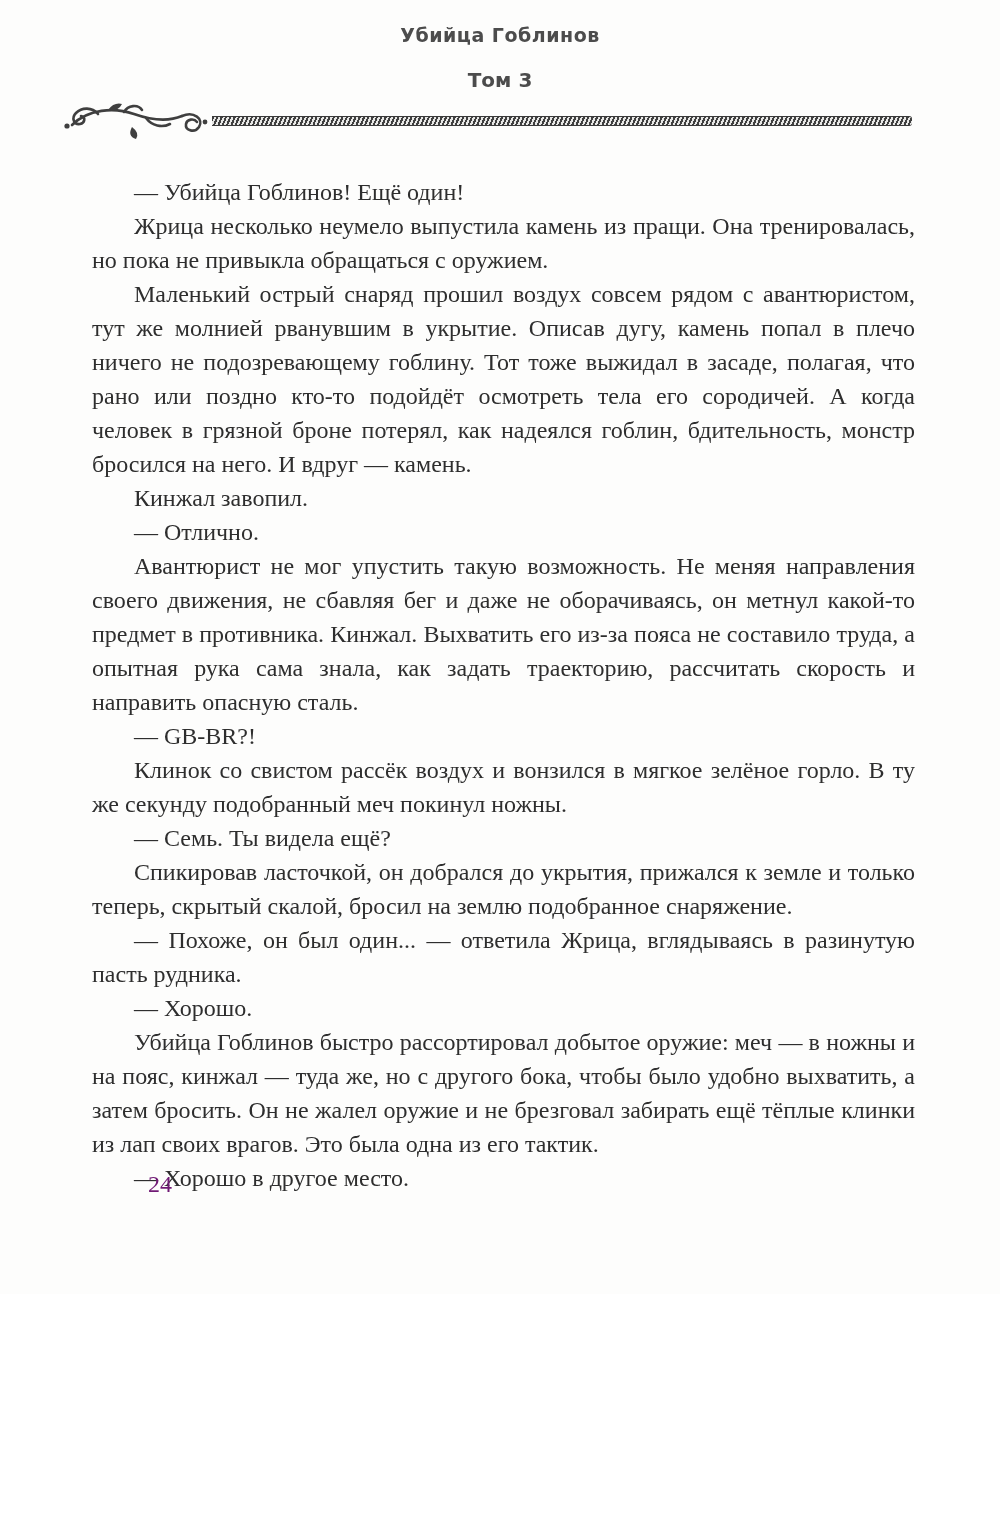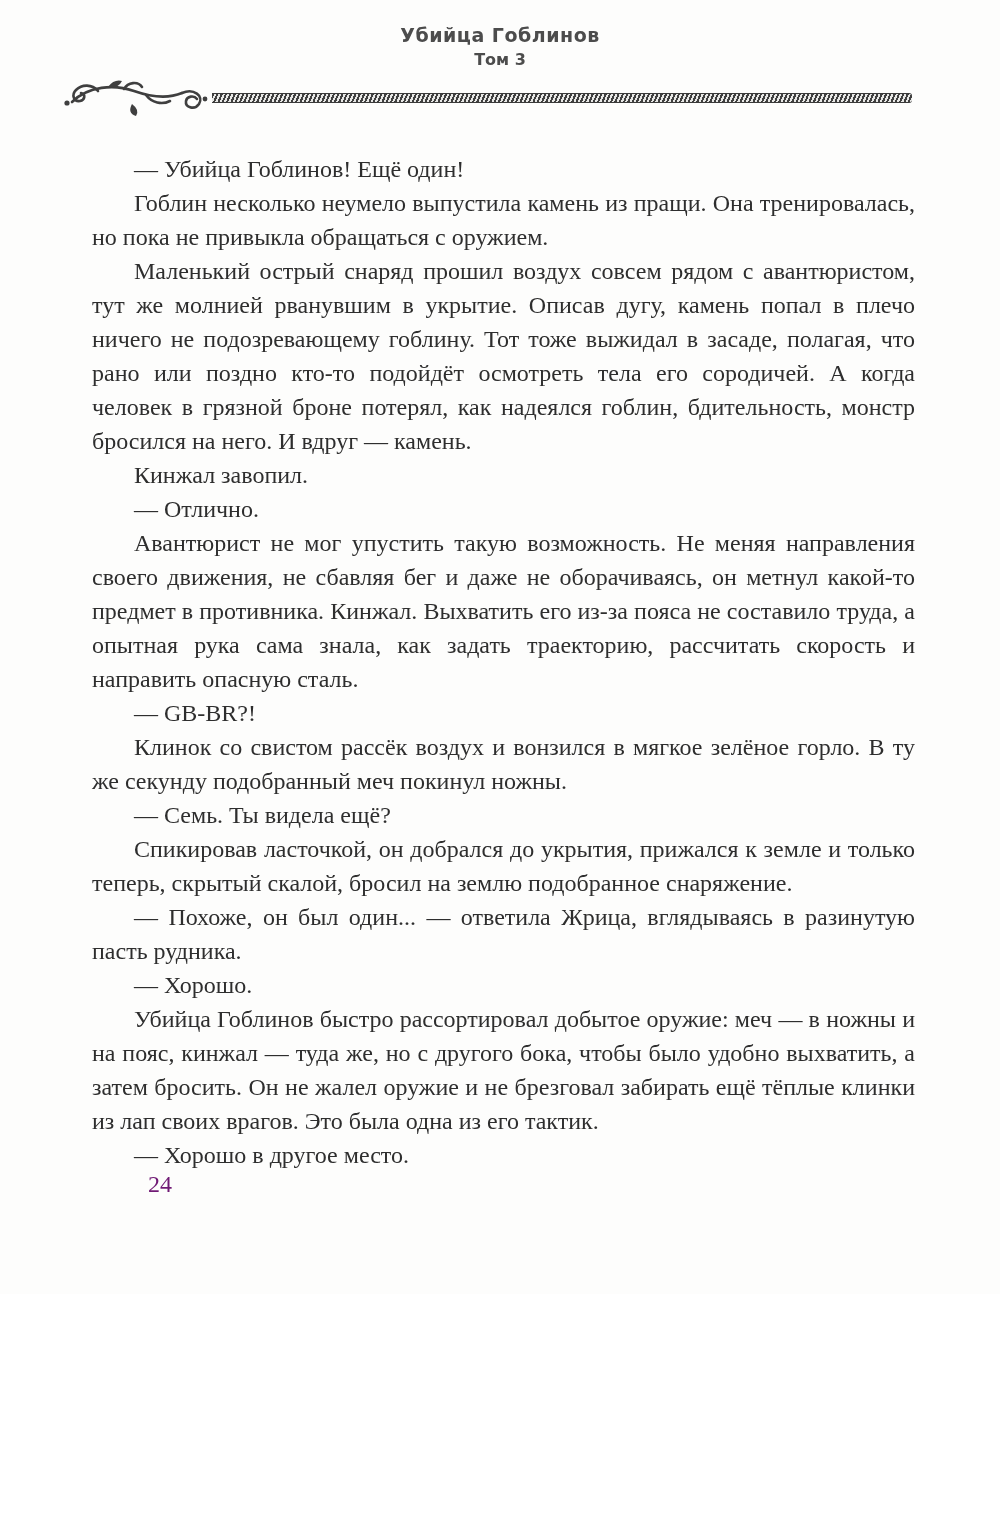--- a/index.html
+++ b/index.html
@@ -23,22 +23,22 @@
     font-family: "DejaVu Sans", "Liberation Sans", sans-serif;
     font-weight: bold;
     color: #4c4c4c;
     line-height: 1.25;
   }
   .running-head .title {
     font-size: 19px;
     letter-spacing: 0.5px;
   }
   .running-head .subtitle {
-    font-size: 16px;
-    margin-top: 2px;
+    font-size: 20px;
+    margin-top: 20px;
   }
   .ornament-row {
     display: flex;
     align-items: center;
     margin: 8px 88px 0 62px;
     height: 40px;
   }
   .flourish {
     flex: 0 0 auto;
     width: 148px;
@@ -100,21 +100,21 @@
         <circle cx="143" cy="21" r="2.4"></circle>
         <path d="M46 9 q 6 -8 14 -6 q -4 8 -14 6 Z"></path>
         <path d="M70 26 q 8 6 4 12 q -9 -3 -4 -12 Z"></path>
       </g>
     </svg>
     <div class="rule-bar"></div>
   </div>
 
   <div class="body-text">
     <p>— Убийца Гоблинов! Ещё один!</p>
-    <p>Гоблин несколько неумело выпустила камень из пращи. Она тренировалась, но пока не привыкла обращаться с оружием.</p>
+    <p>Жрица несколько неумело выпустила камень из пращи. Она тренировалась, но пока не привыкла обращаться с оружием.</p>
     <p>Маленький острый снаряд прошил воздух совсем рядом с авантюристом, тут же молнией рванувшим в укрытие. Описав дугу, камень попал в плечо ничего не подозревающему гоблину. Тот тоже выжидал в засаде, полагая, что рано или поздно кто-то подойдёт осмотреть тела его сородичей. А когда человек в грязной броне потерял, как надеялся гоблин, бдительность, монстр бросился на него. И вдруг — камень.</p>
     <p>Кинжал завопил.</p>
     <p>— Отлично.</p>
     <p>Авантюрист не мог упустить такую возможность. Не меняя направления своего движения, не сбавляя бег и даже не оборачиваясь, он метнул какой-то предмет в противника. Кинжал. Выхватить его из-за пояса не составило труда, а опытная рука сама знала, как задать траекторию, рассчитать скорость и направить опасную сталь.</p>
     <p>— GB-BR?!</p>
     <p>Клинок со свистом рассёк воздух и вонзился в мягкое зелёное горло. В ту же секунду подобранный меч покинул ножны.</p>
     <p>— Семь. Ты видела ещё?</p>
     <p>Спикировав ласточкой, он добрался до укрытия, прижался к земле и только теперь, скрытый скалой, бросил на землю подобранное снаряжение.</p>
     <p>— Похоже, он был один... — ответила Жрица, вглядываясь в разинутую пасть рудника.</p>
     <p>— Хорошо.</p>

